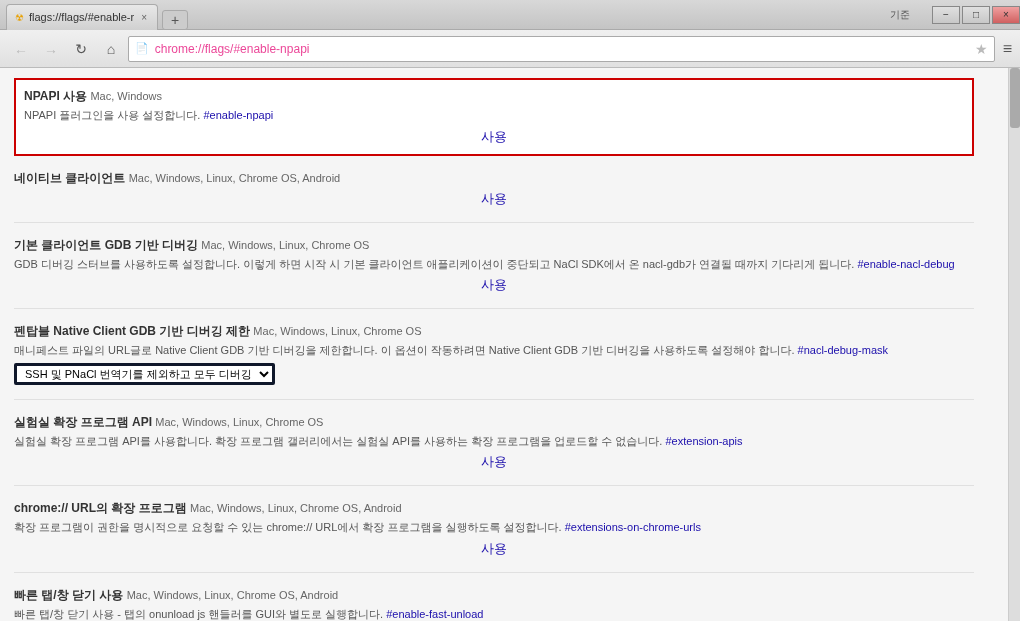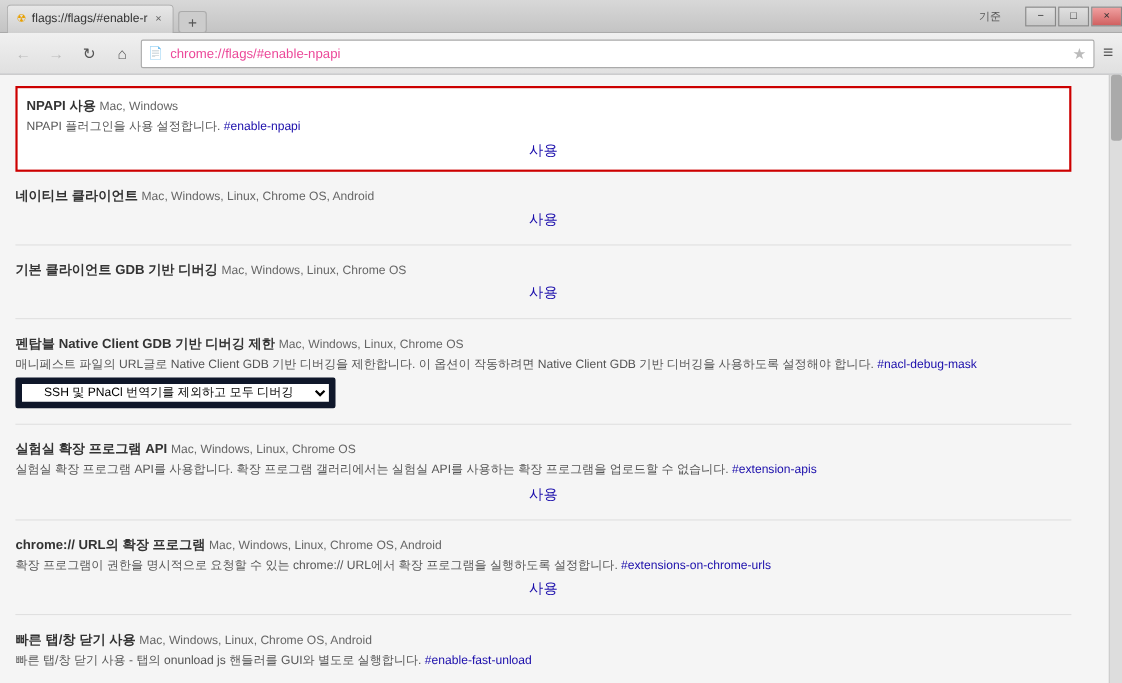--- a/index.html
+++ b/index.html
@@ -171,23 +171,23 @@
 
     
     .flag-dropdown-wrap {
       display: flex;
       align-items: center;
       gap: 8px;
       margin-top: 2px;
     }
     select.flag-select {
       font-size: 11px;
-      border: 6px solid #0f172a;
+      border: 3px solid #0f172a;
       border-radius: 2px;
-      padding: 1px 16px;
+      padding: 1px 4px;
       background: white;
     }
   </style>
 </head>
 <body>
 
 <div class="title-bar">
   <div class="title-bar-left">
     <div class="tab-strip">
       <div class="tab">
@@ -225,20 +225,21 @@
         <div class="flag-title">NPAPI 사용 <span class="flag-platform">Mac, Windows</span></div>
         <div class="flag-desc">NPAPI 플러그인을 사용 설정합니다. <a class="flag-link" href="#">#enable-npapi</a></div>
         <a class="flag-action-link" href="#">사용</a>
       </div>
       <div class="flag-item">
         <div class="flag-title">네이티브 클라이언트 <span class="flag-platform">Mac, Windows, Linux, Chrome OS, Android</span></div>
         <a class="flag-action-link" href="#">사용</a>
       </div>
       <div class="flag-item">
         <div class="flag-title">기본 클라이언트 GDB 기반 디버깅 <span class="flag-platform">Mac, Windows, Linux, Chrome OS</span></div>
+        <div class="flag-desc">GDB 디버깅 스터브를 사용하도록 설정합니다. 이렇게 하면 시작 시 기본 클라이언트 애플리케이션이 중단되고 NaCl SDK에서 온 nacl-gdb가 연결될 때까지 기다리게 됩니다. <a class="flag-link" href="#">#enable-nacl-debug</a></div>
         <a class="flag-action-link" href="#">사용</a>
       </div>
       <div class="flag-item">
         <div class="flag-title">펜탑블 Native Client GDB 기반 디버깅 제한 <span class="flag-platform">Mac, Windows, Linux, Chrome OS</span></div>
         <div class="flag-desc">매니페스트 파일의 URL글로 Native Client GDB 기반 디버깅을 제한합니다. 이 옵션이 작동하려면 Native Client GDB 기반 디버깅을 사용하도록 설정해야 합니다. <a class="flag-link" href="#">#nacl-debug-mask</a></div>
         <div class="flag-dropdown-wrap">
           <select class="flag-select"><option>SSH 및 PNaCl 번역기를 제외하고 모두 디버깅</option><option>모두 디버깅</option><option>패턴과 일치 디버깅</option></select>
         </div>
       </div>
       <div class="flag-item">

